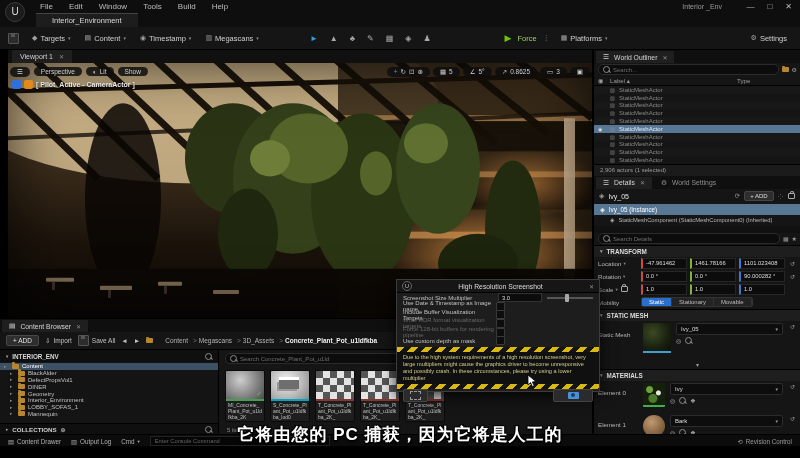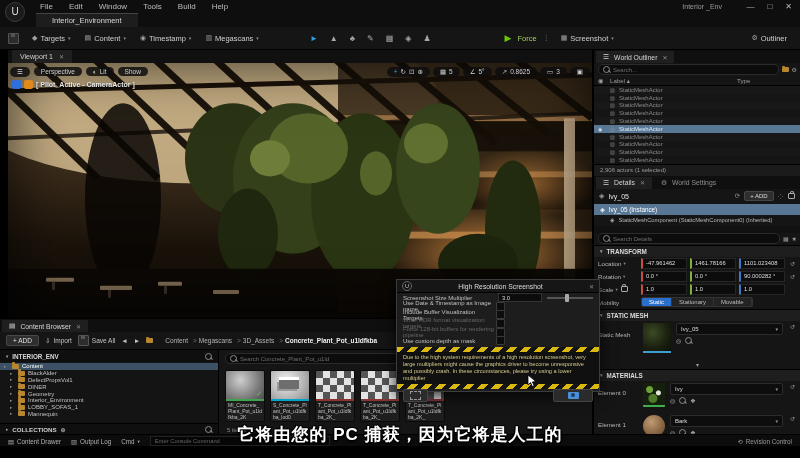--- a/index.html
+++ b/index.html
@@ -224,28 +224,28 @@
         <span class="mode">▦</span>
         <span class="mode">◈</span>
         <span class="mode">♟</span>
       </span>
     <span class="playgrp">
       <span class="play-tri">▶</span>
       <span class="play-label">Force</span>
       <span class="vdots">⋮</span>
       <span class="tbtn">
           <span class="ic">▦</span>
-          <span>Screenshot</span>
+          <span>Platforms</span>
           <span class="caret">▾</span>
         </span>
     </span>
     <span class="rightend">
       <span class="tbtn">
           <span class="ic">⚙</span>
-          <span>Outliner</span>
+          <span>Settings</span>
         </span>
     </span>
   </div>
 
   <div class="vp">
     <div class="vp-tabbar">
       <div class="vp-tab">
           <span>Viewport 1</span>
           <span class="x">✕</span>
         </div>

